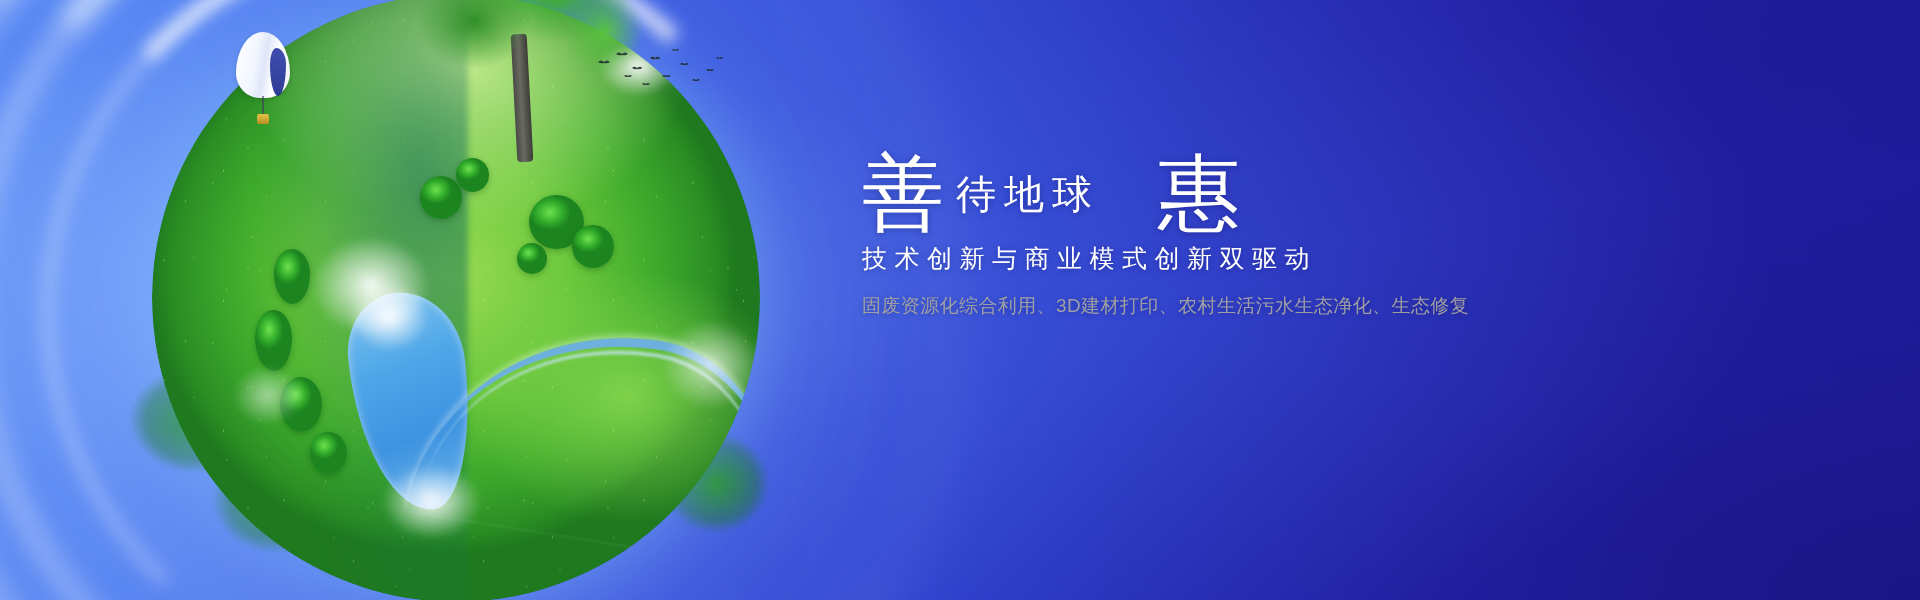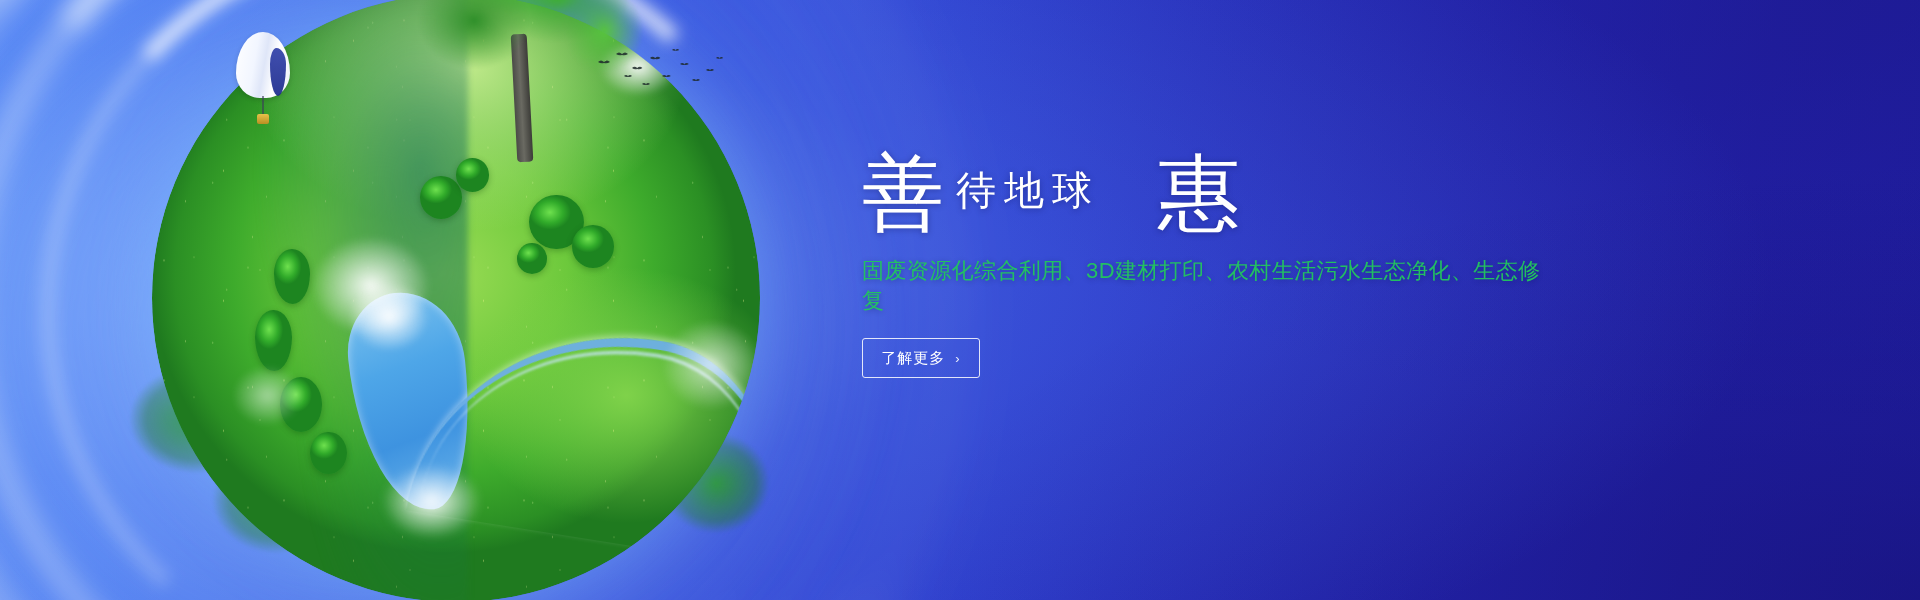--- a/index.html
+++ b/index.html
@@ -245,41 +245,41 @@
   .hl-big{
     font-family:"DejaVu Serif","Liberation Serif",serif;
     font-size:82px;
     line-height:.92;
     font-weight:400;
     letter-spacing:0;
     margin-right:12px;
     transform:translateY(2px);
   }
   .hl-small{
-    font-family:Liberation Mono, monospace;
+    font-family:Liberation Sans, sans-serif;
     font-size:40px;
     line-height:1;
     letter-spacing:8px;
     transform:translateY(-14px);
     text-align:right;
   }
   .hl-gap{ width:58px; }
 
   .subtitle{
     margin-top:14px;
     font-size:25px;
     letter-spacing:7.5px;
     font-weight:400;
     color:#ffffff;
   }
   .desc{
-    margin-top:28px;
-    font-size:22px;
+    margin-top:18px;
+    font-size:19px;
     letter-spacing:.4px;
-    color:#22c55e;
+    color:#a3a3a3;
     opacity:.96;
   }
   .cta{
     margin-top:22px;
     display:inline-flex;
     align-items:center;
     justify-content:center;
     gap:10px;
     width:118px; height:40px;
     border:1px solid rgba(255,255,255,.85);
@@ -385,22 +385,19 @@
       <span class="hl-group">
         <span class="hl-big">善</span>
         <span class="hl-small">待地球</span>
       </span>
       <span class="hl-gap"></span>
       <span class="hl-group">
         <span class="hl-big">惠</span>
       </span>
     </div>
 
+    <div class="subtitle">技术创新与商业模式创新双驱动</div>
 
     <div class="desc">固废资源化综合利用、3D建材打印、农村生活污水生态净化、生态修复</div>
 
-    <button class="cta">
-      <span>了解更多</span>
-      <span class="chev">›</span>
-    </button>
 
   </div>
 </div>
 
 </body></html>

